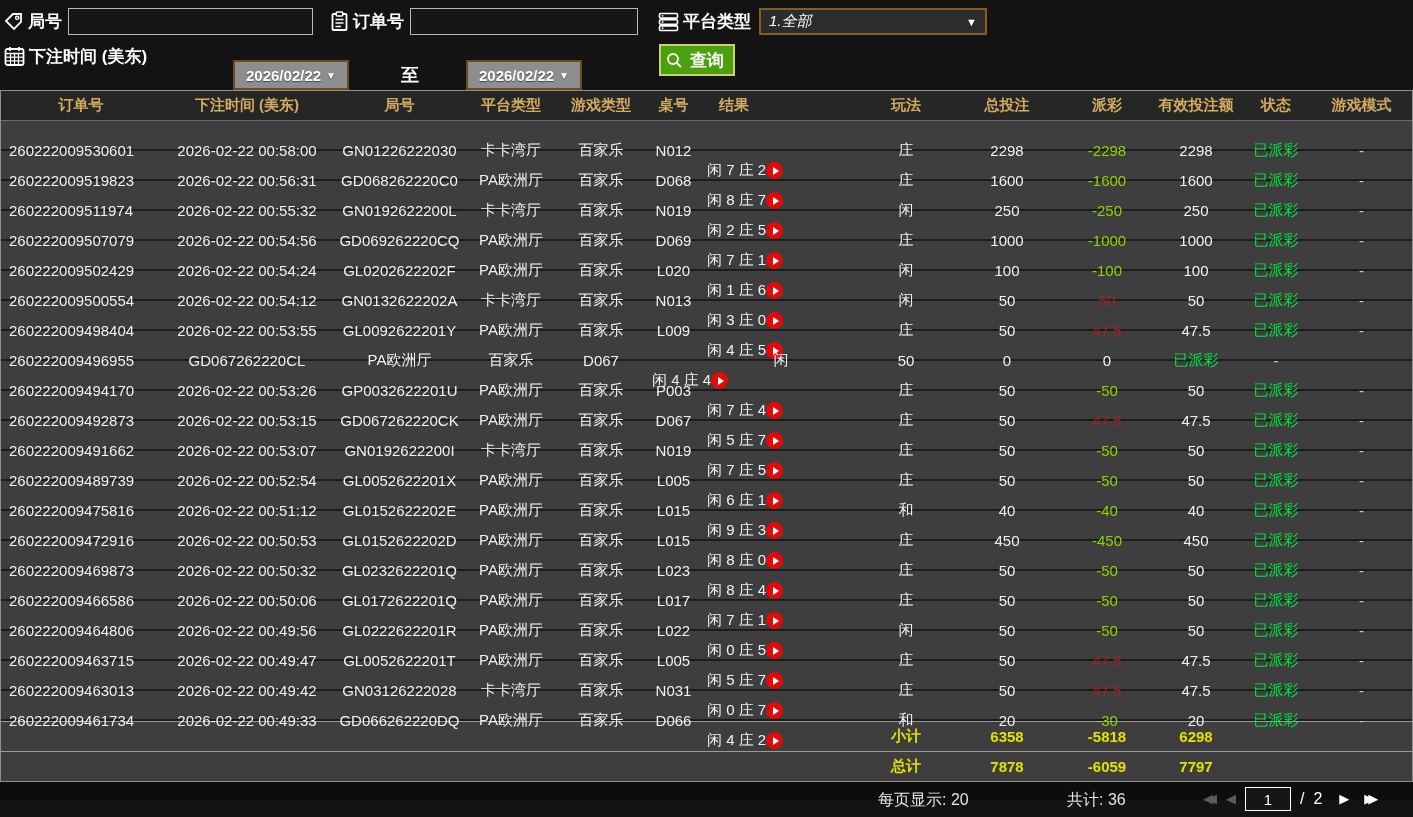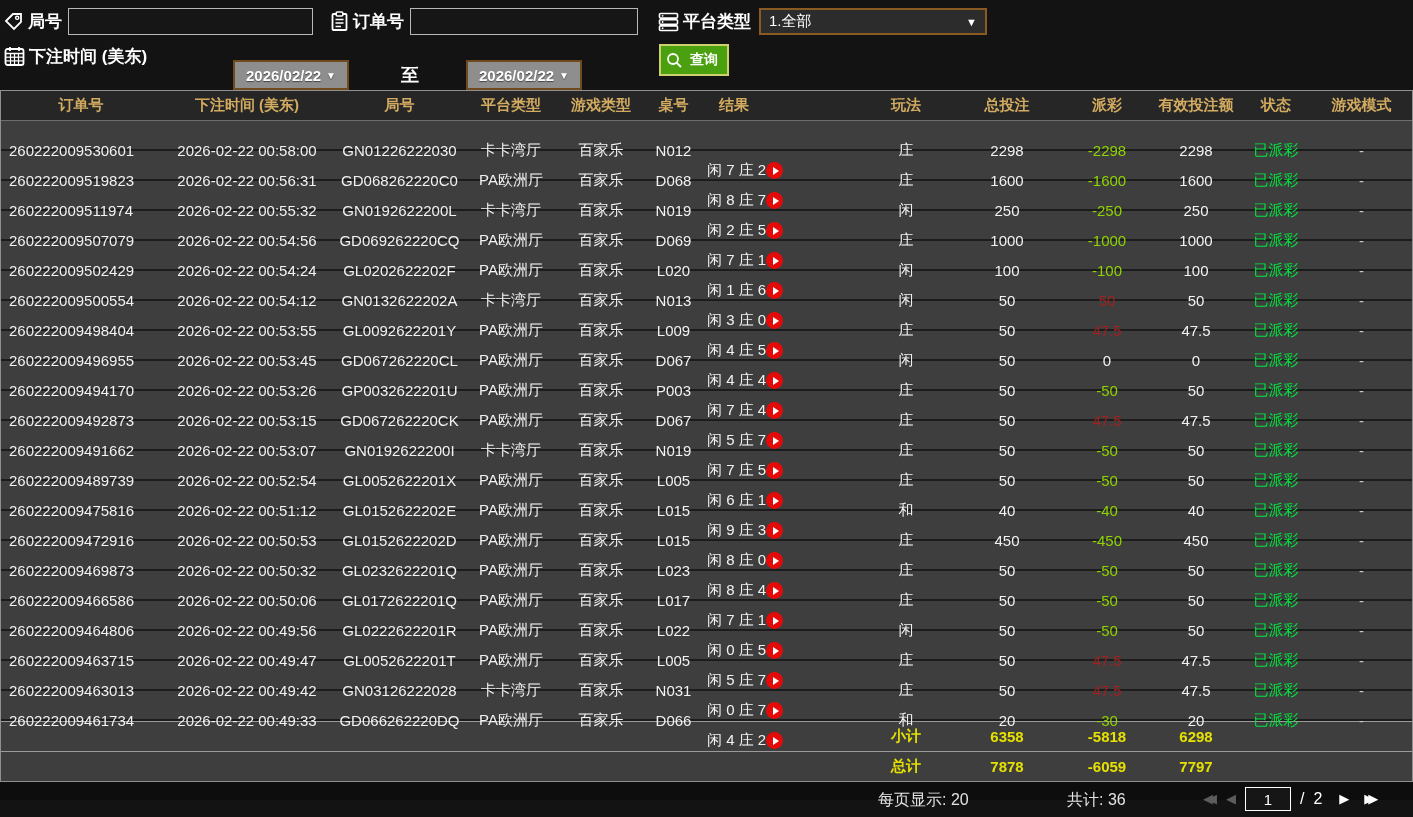--- a/index.html
+++ b/index.html
@@ -6,27 +6,27 @@
   html,body { width:1413px; height:817px; overflow:hidden; }
   body { background:#131313; font-family:"Liberation Sans","DejaVu Sans",sans-serif; position:relative; }
 
   
   .filterbar { position:absolute; top:0; left:0; width:1413px; height:90px; background:#131313; }
   .fgroup { position:absolute; display:flex; align-items:center; }
   .flabel { color:#ffffff; font-weight:bold; font-size:17px; white-space:nowrap; }
   .ficon { display:flex; align-items:center; justify-content:center; margin-right:4px; }
   .text-input { background:#161616; border:1px solid #b8b8b8; height:27px; color:#eee; font-size:15px; padding:0 6px; }
   .sel { width:228px; height:27px; background:#2c2c2c; border:2px solid #8a5a22; color:#fff;
-         display:flex; align-items:center; justify-content:space-between; padding:0 8px; font-size:15px; cursor:pointer; }
+         display:flex; align-items:center; justify-content:space-between; padding:0 8px; font-size:15px; cursor:pointer;font-style:italic; }
   .sel .arrow { font-size:11px; color:#fff; }
   .date-btn { width:116px; height:30px; background:#8e8e8e; border:2px solid #6f4a1c; color:#fff; font-weight:bold;
               font-size:15px; display:flex; align-items:center; justify-content:center; gap:5px; cursor:pointer;
               text-shadow:0 1px 1px #444; }
   .date-btn .arrow { font-size:10px; }
-  .query-btn { height:32px; background:#4aa00e; border:2px solid #ccd06d; color:#fff; font-weight:bold; font-size:14px;
+  .query-btn { height:32px; background:#4aa00e; border:2px solid #ccd06d; color:#fff; font-weight:bold; font-size:17px;
                display:flex; align-items:center; padding:0 9px 0 5px; gap:3px; cursor:pointer; }
 
   
   .dtable { position:absolute; top:90px; left:0; width:1413px; height:692px; border:1px solid #909090; background:#3e3e3e; }
   .grid { display:grid; grid-template-columns:160px 172px 133px 90px 90px 55px 160px 90px 112px 88px 90px 70px 101px; }
   .thead { height:30px; background:#262626; border-bottom:1px solid #6e6e6e; }
   .th { display:flex; align-items:center; justify-content:center; color:#d2ab60; font-weight:bold; font-size:15px; white-space:nowrap; }
   .th.h-order {}
   .th.h-result { justify-content:flex-start; padding-left:18px; }
   .trow { height:30px; border-bottom:2px solid #1c1c1c; background:#3e3e3e; }
@@ -315,21 +315,20 @@
     <div class="td c-play">庄</div>
     <div class="td c-total">50</div>
     <div class="td c-payout pos">47.5</div>
     <div class="td c-valid">47.5</div>
     <div class="td c-status">已派彩</div>
     <div class="td c-mode">-</div>
   </div>
 
   <div class="trow grid">
     <div class="td c-order">260222009496955</div>
-    <div class="td c-time">2026-02-22 00:53:45</div>
     <div class="td c-round">GD067262220CL</div>
     <div class="td c-platform">PA欧洲厅</div>
     <div class="td c-game">百家乐</div>
     <div class="td c-table">D067</div>
     <div class="td c-result">
       <span class="result-text">闲 4 庄 4</span>
       <span class="play-btn">
             <span class="tri"></span>
           </span>
     </div>

